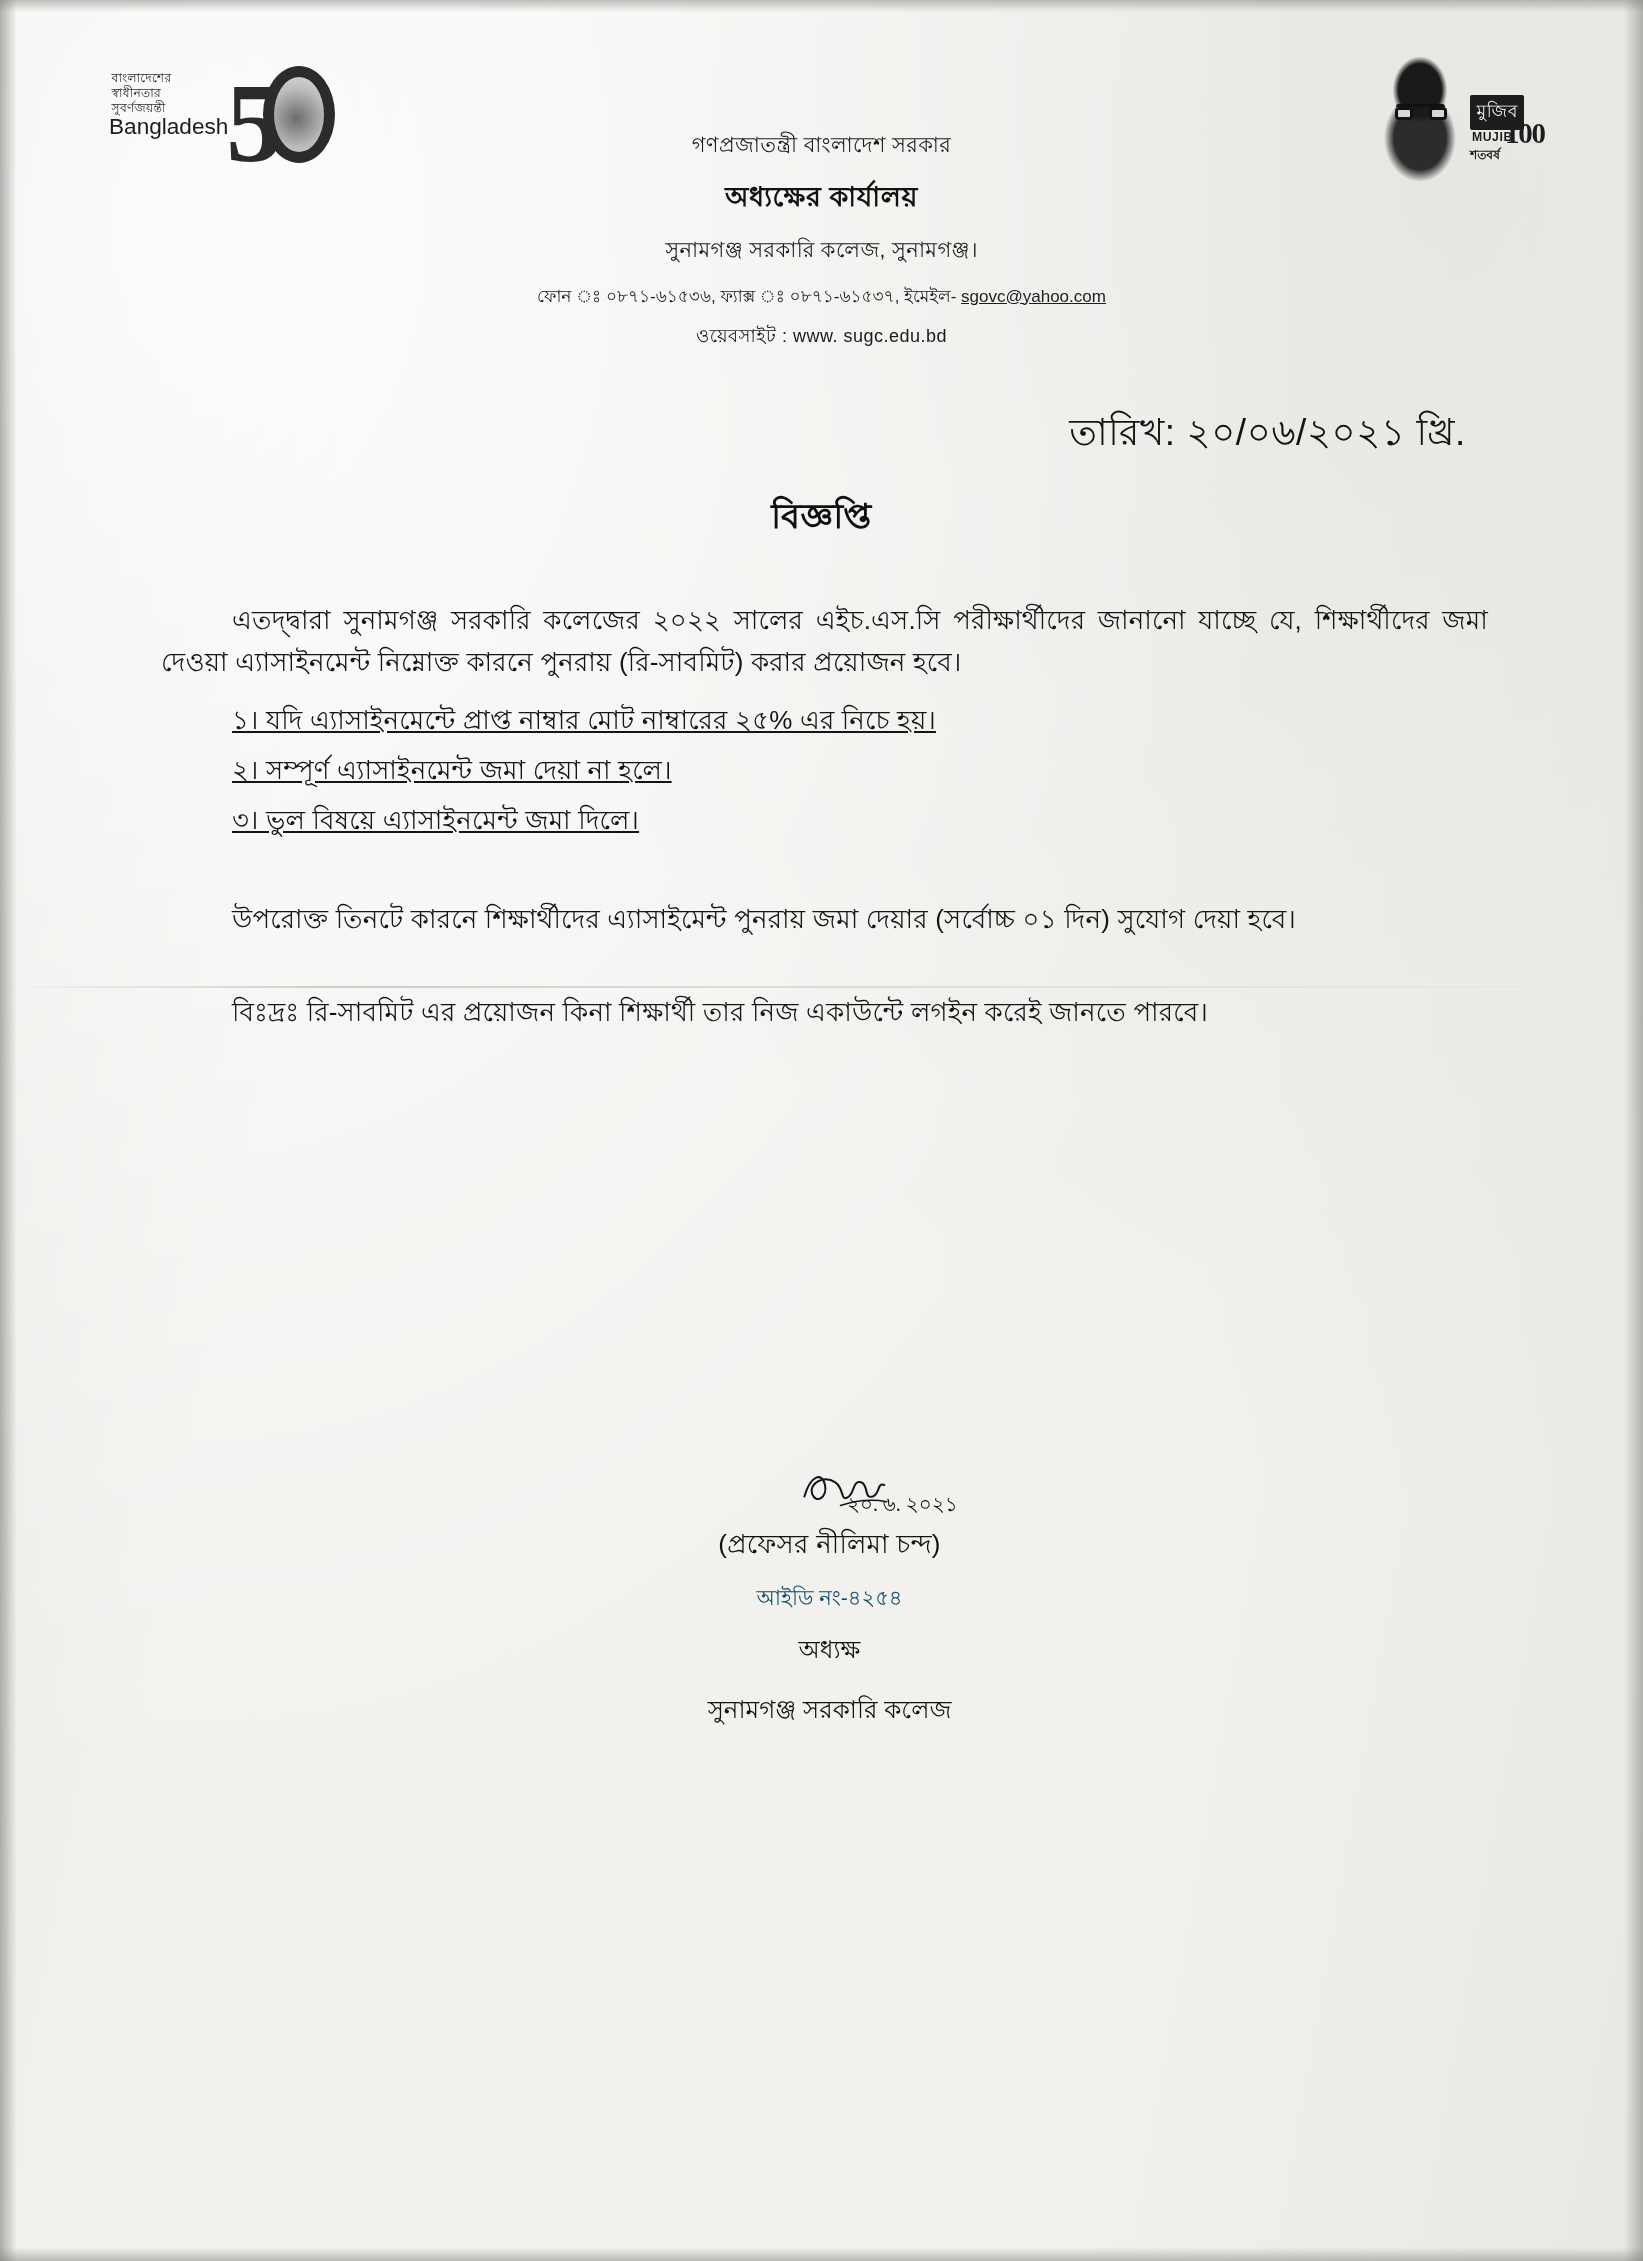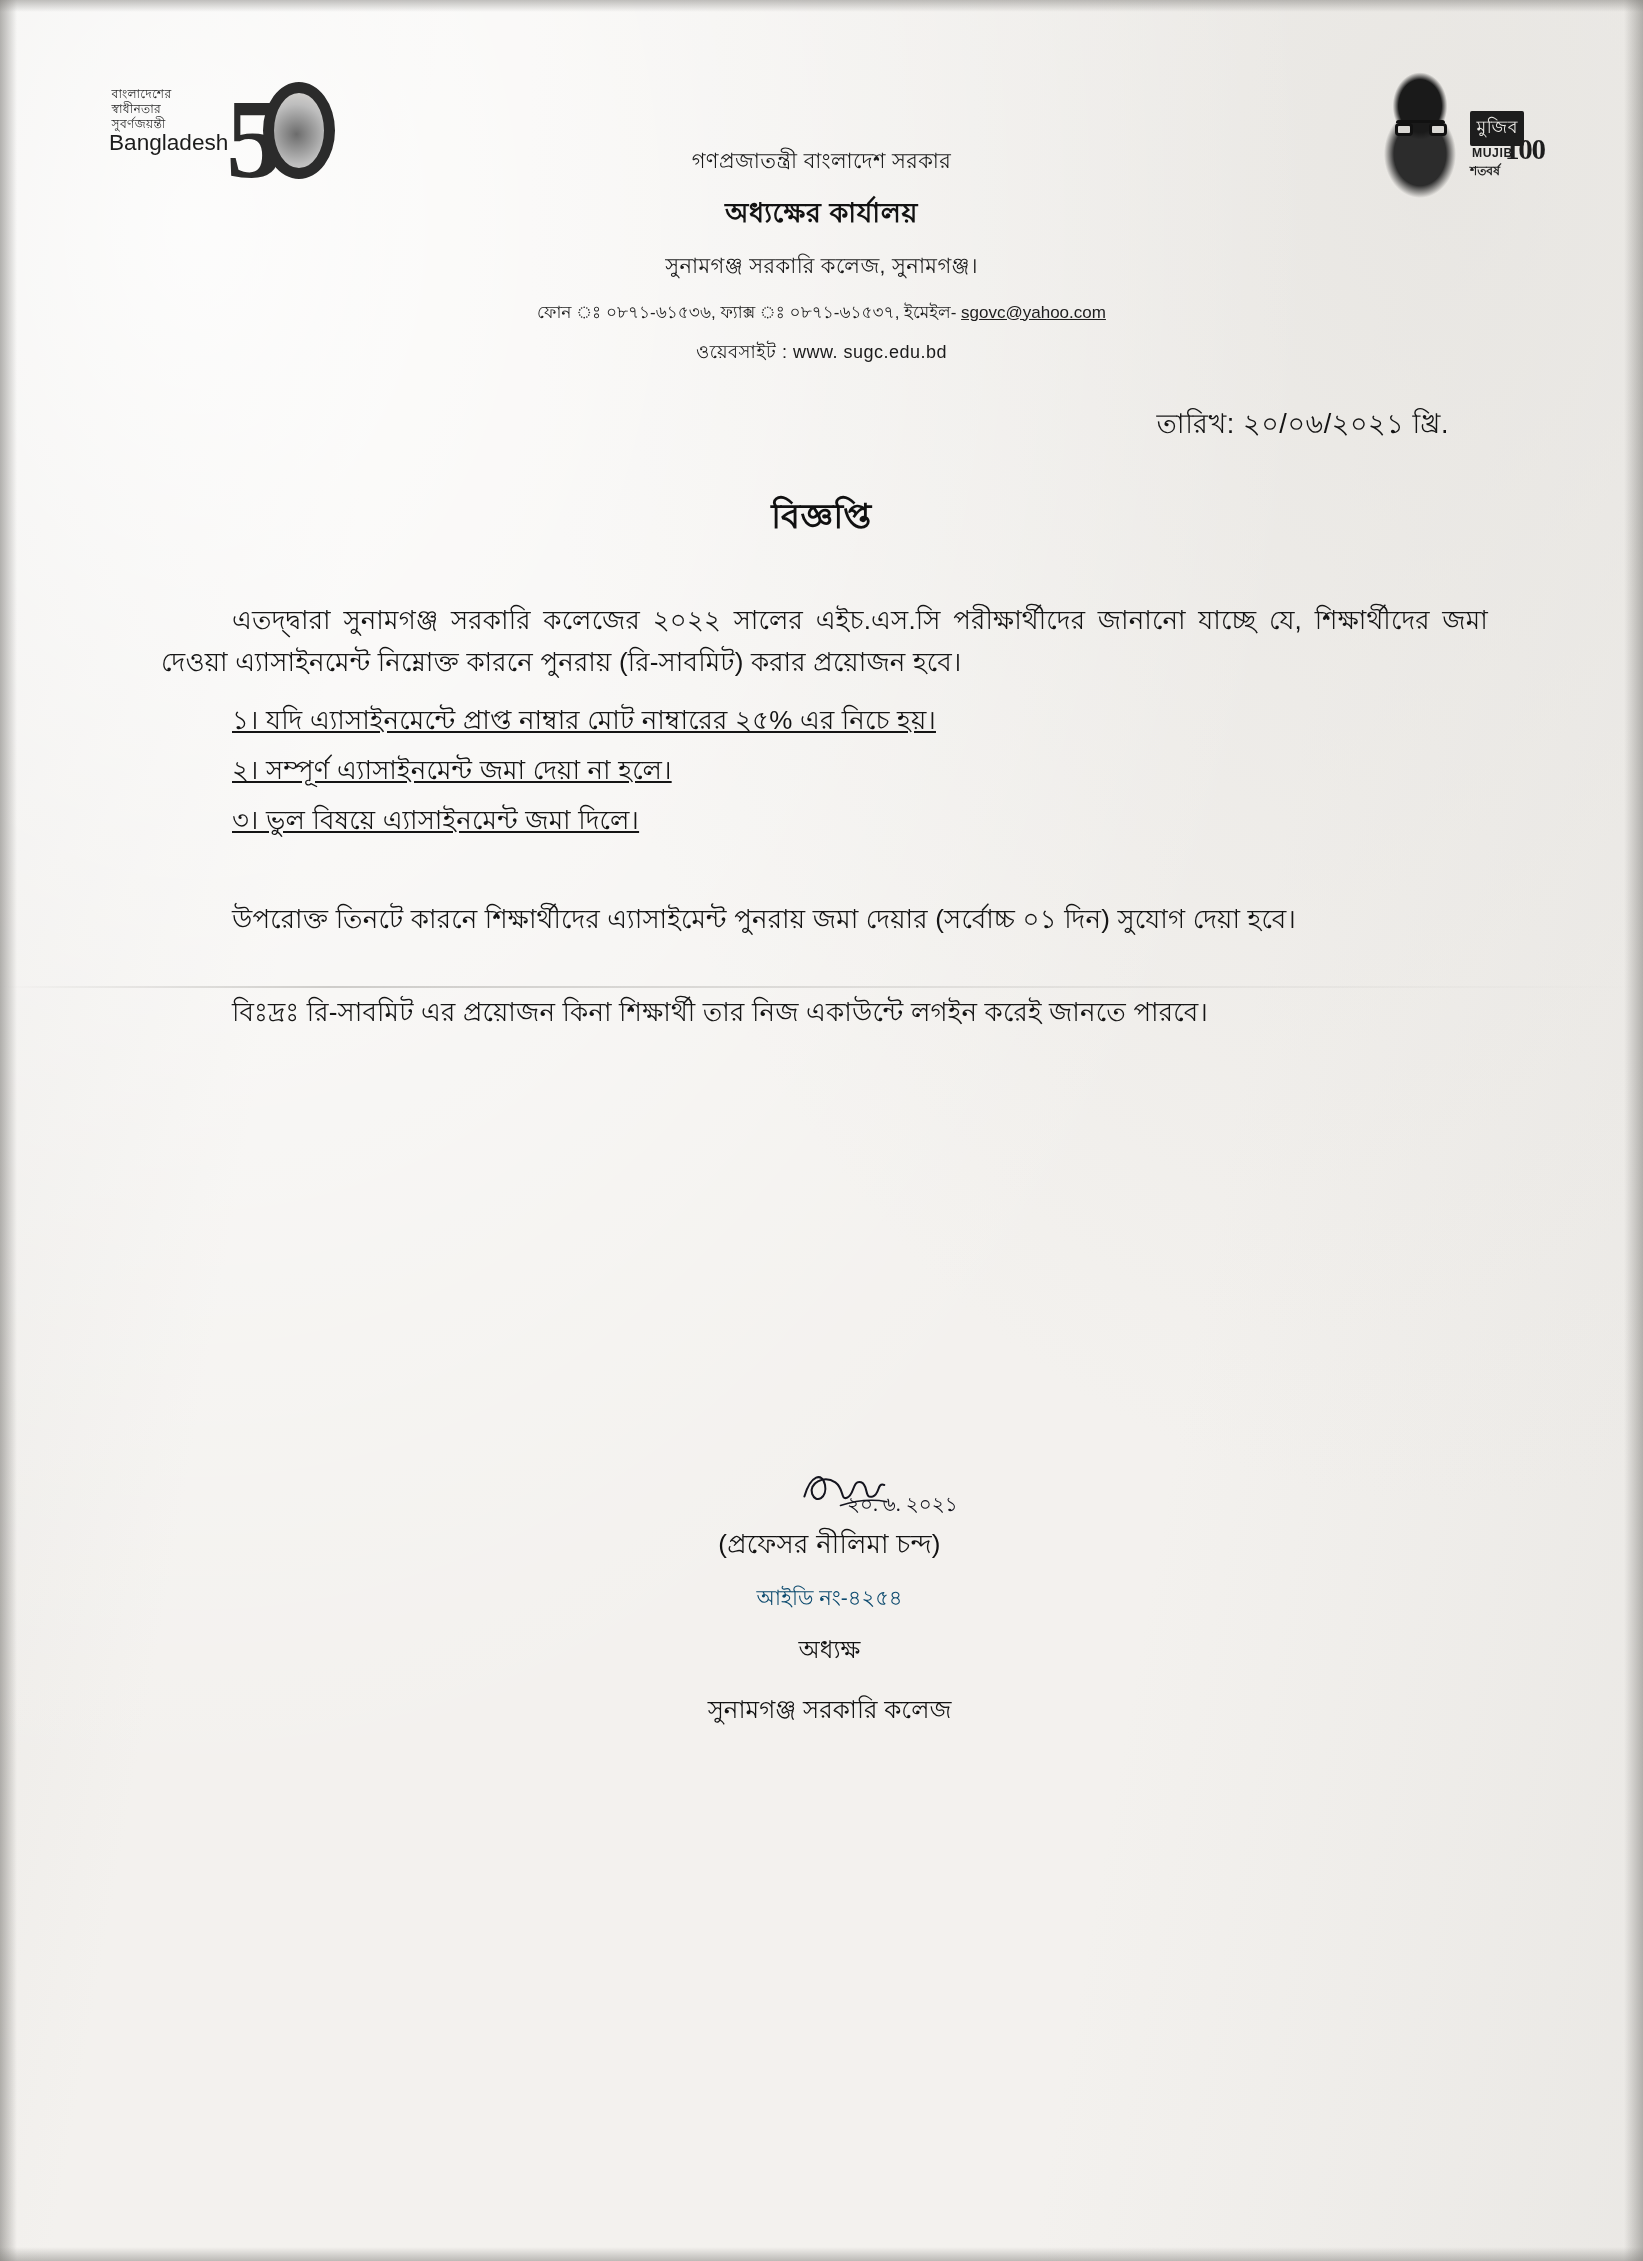--- a/index.html
+++ b/index.html
@@ -53,21 +53,21 @@
     position: absolute;
     bottom: 0; left: 0;
     width: 100%; height: 14px;
     background: linear-gradient(0deg, rgba(120,118,114,0.45), rgba(120,118,114,0) 100%);
     pointer-events: none;
   }
 
   
   .header {
     position: absolute;
-    top: 61px;
+    top: 45px;
     left: 0;
     width: 100%;
     height: 271px;
   }
   .logo-mujib50 {
     position: absolute;
     left: 100px;
     top: 19.3px;
     width: 213px;
     height: 148px;
@@ -225,23 +225,23 @@
   .head-line-5 {
     font-size: 18px;
     color: #1a1a1a;
     margin-top: 11.6px;
     letter-spacing: 0.5px;
   }
 
   
   .date-line {
     position: absolute;
-    right: 194px;
+    right: 177px;
     top: 403px;
-    font-size: 27px;
+    font-size: 37px;
     color: #141414;
     letter-spacing: 0.6px;
   }
   .title-notice {
     position: absolute;
     top: 490px;
     left: 0;
     width: 100%;
     text-align: center;
     font-size: 34px;

